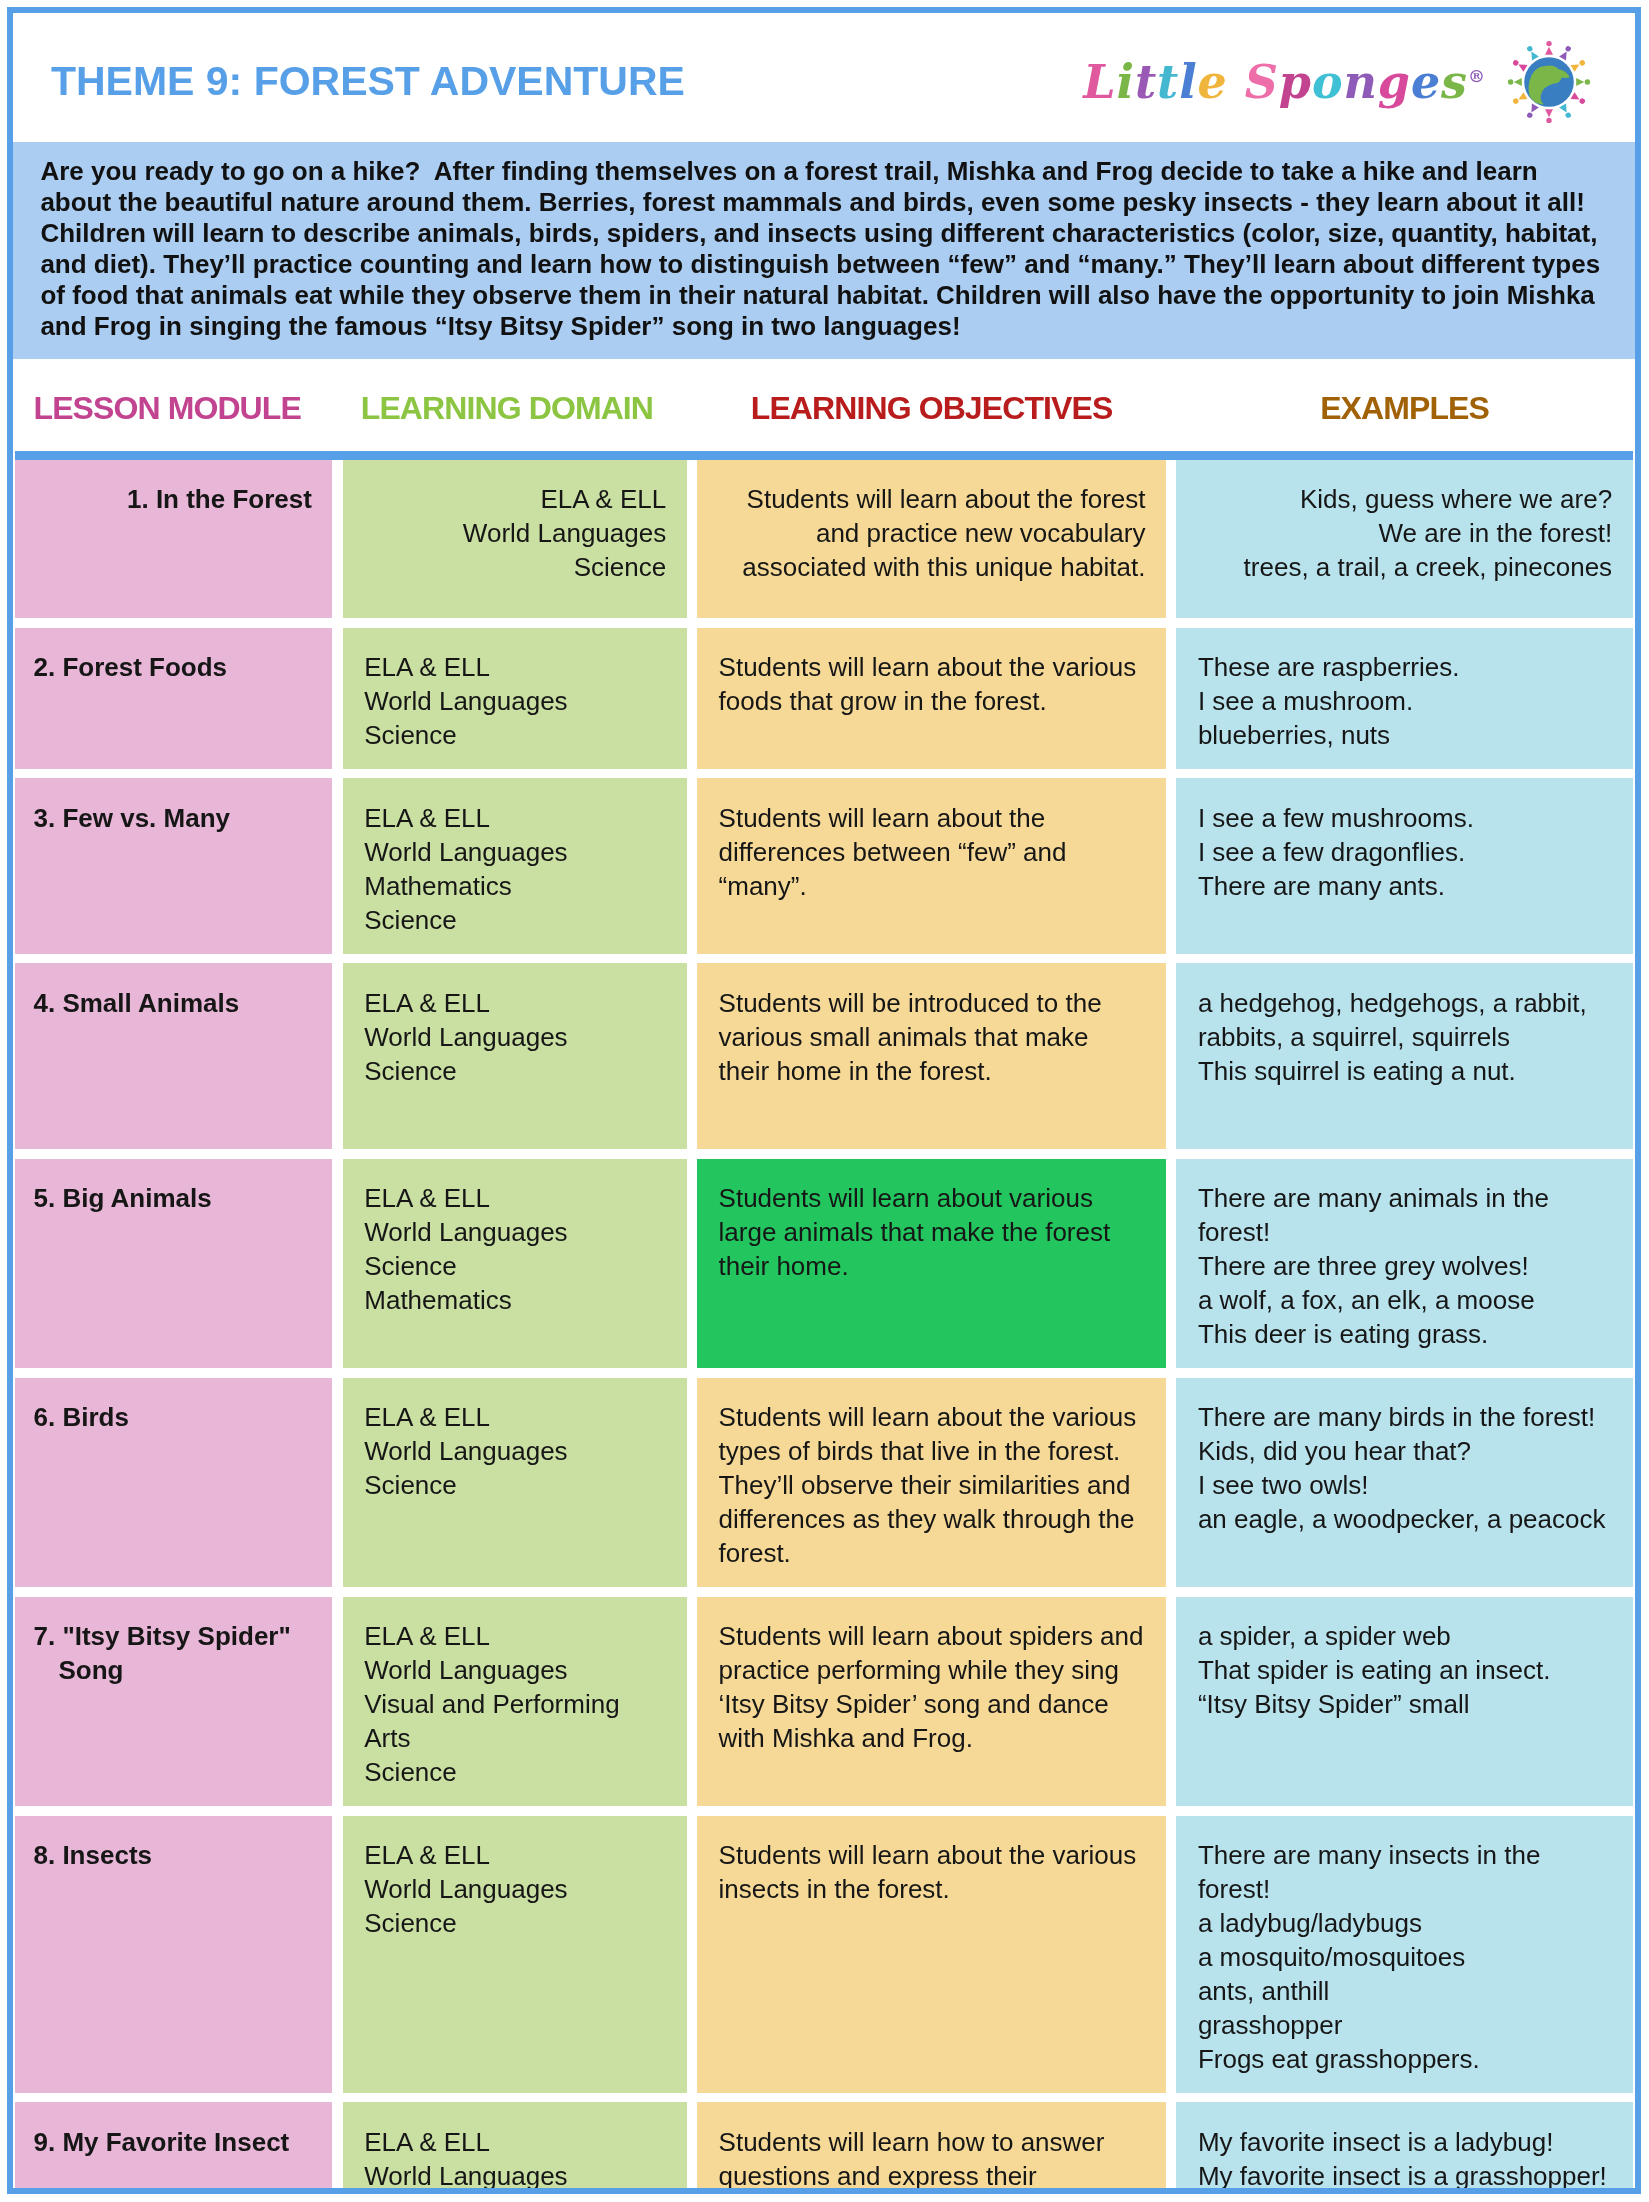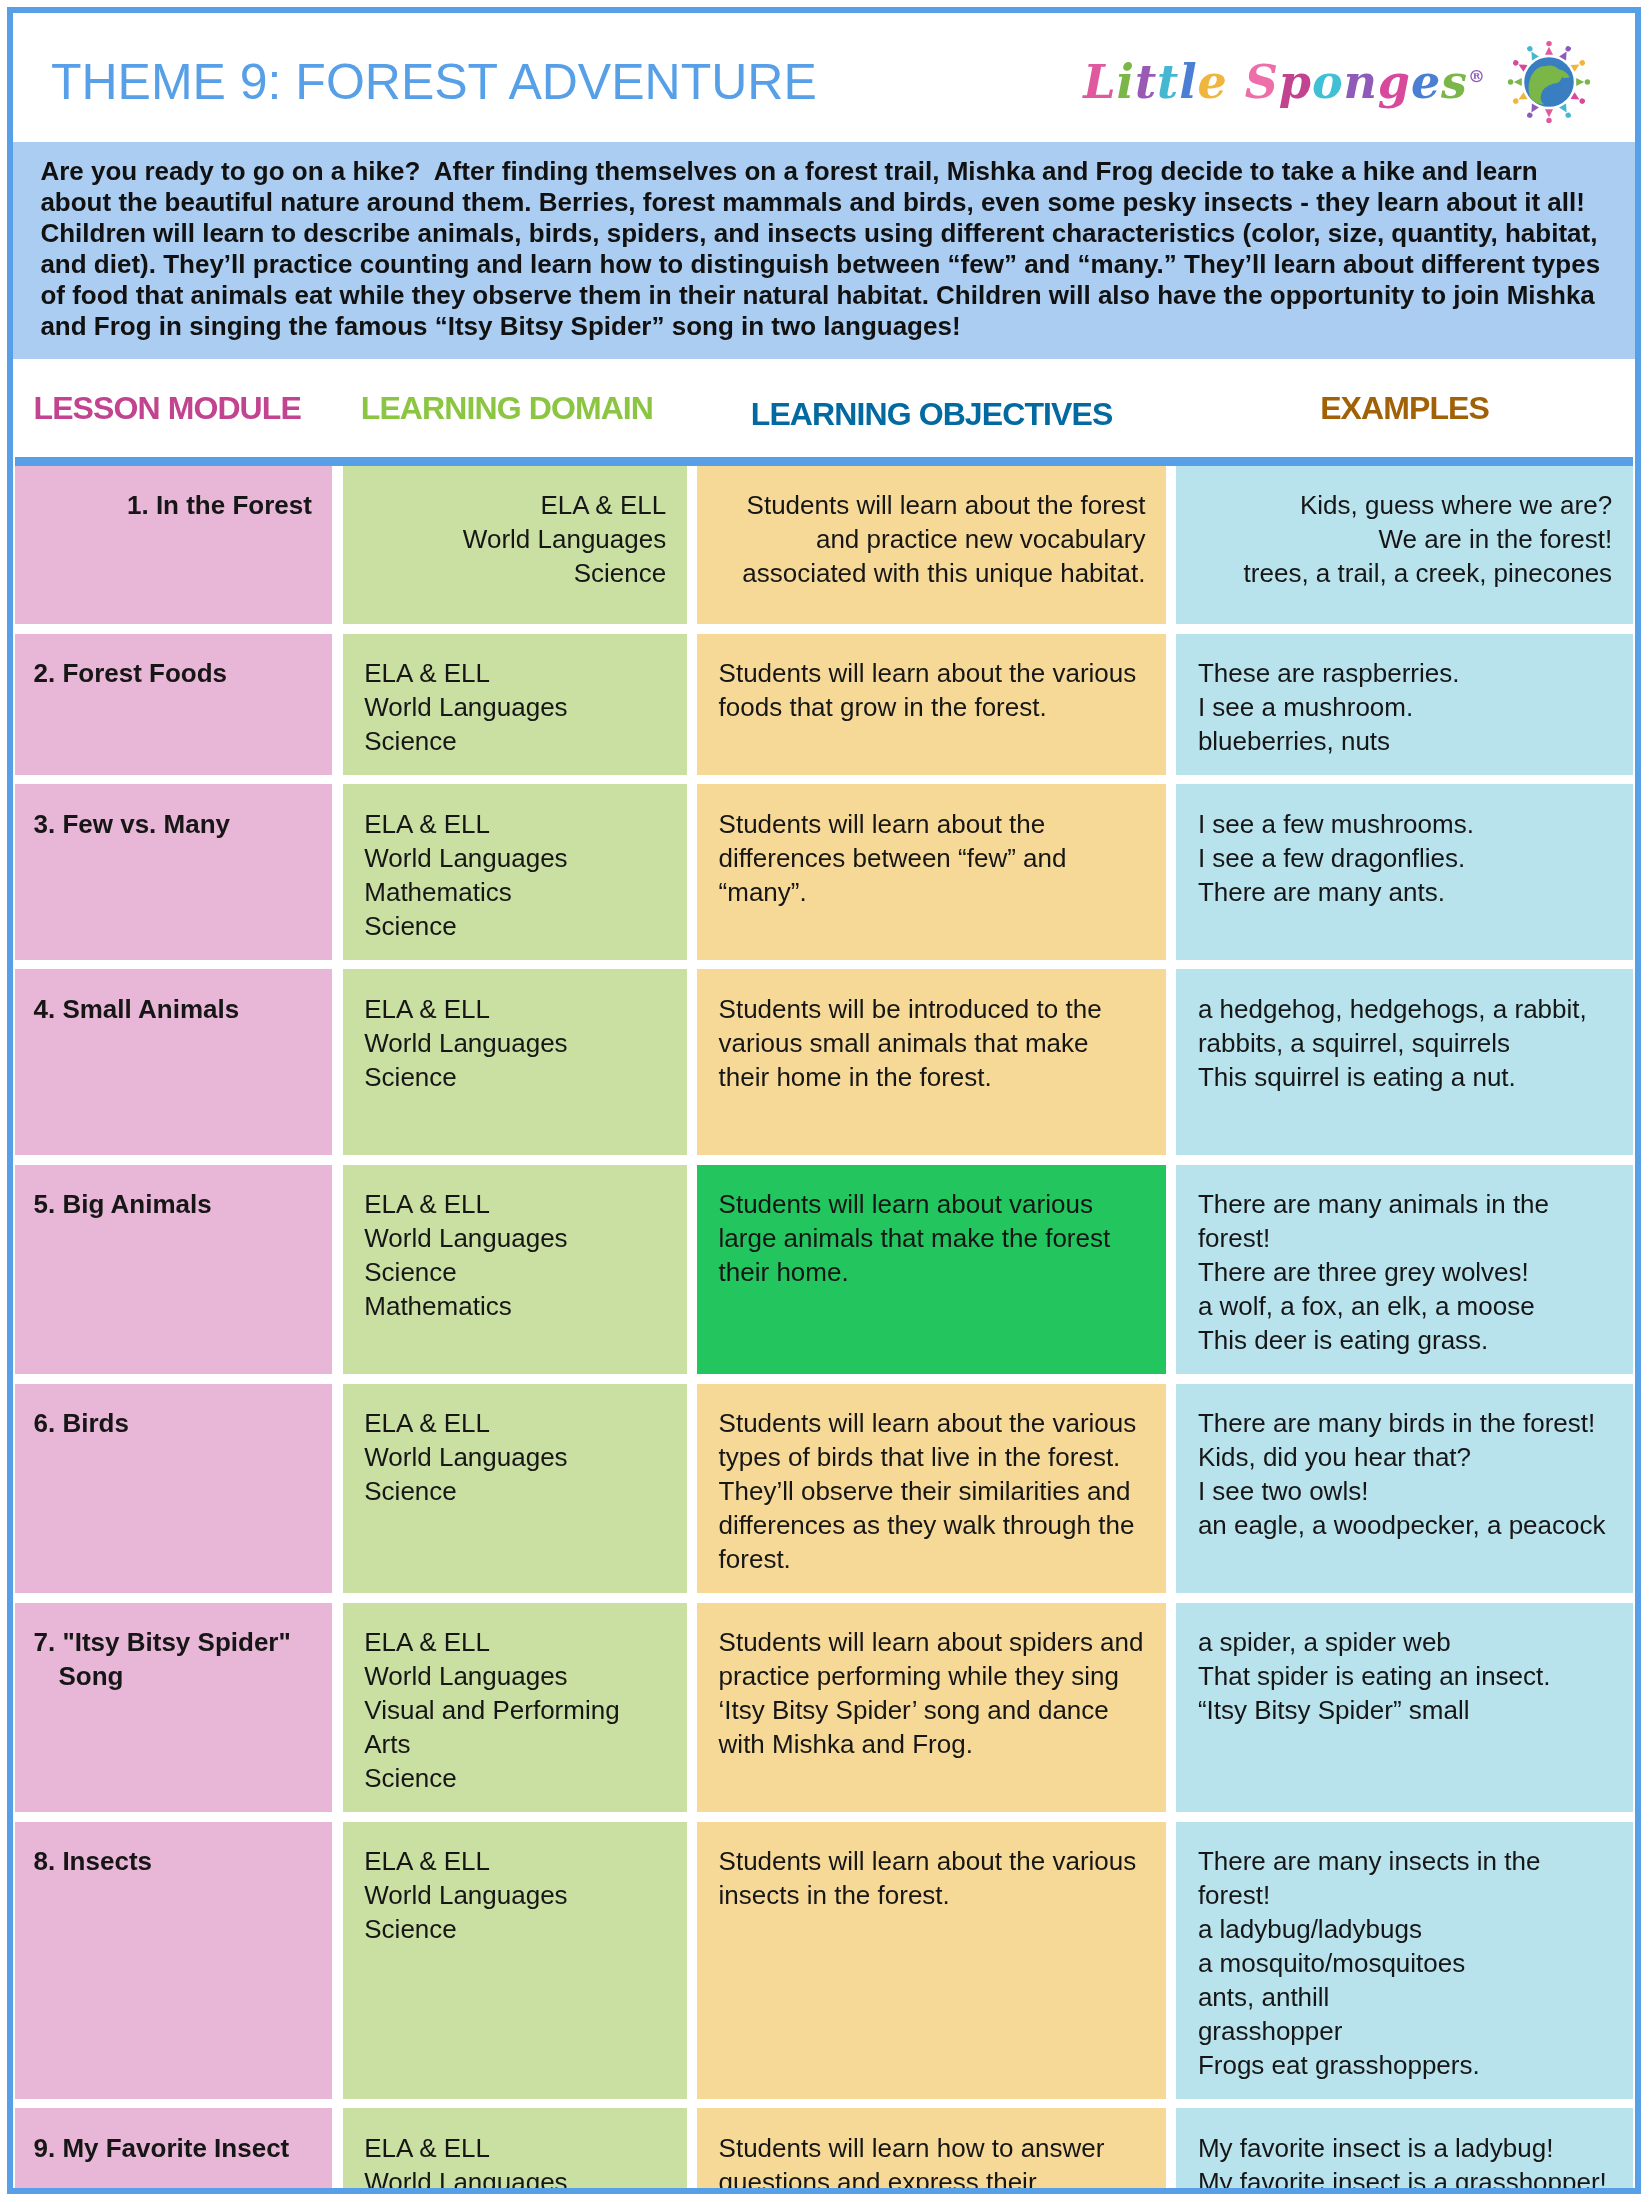--- a/index.html
+++ b/index.html
@@ -16,21 +16,21 @@
     display:flex; flex-direction:column;
     overflow:hidden;
   }
   
   .header {
     height:129px; flex:0 0 auto;
     display:flex; align-items:center; justify-content:space-between;
     padding:8.6px 38px 0 38px;
   }
   .page-title {
-    font-size:50px; font-weight:normal; color:#57a0e8; letter-spacing:0px;text-align:right;
+    font-size:41px; font-weight:bold; color:#57a0e8; letter-spacing:0px;text-align:right;
   }
   .logo { display:flex; align-items:center; gap:15.5px; }
   .logo-text {
     font-family:"DejaVu Serif", serif; font-style:italic; font-weight:bold;
     font-size:46px; letter-spacing:0.9px; white-space:pre;
   }
   .logo-tm { font-size:17px; vertical-align:super; }
   .globe { width:96px; height:96px; }
   
   .intro {
@@ -143,21 +143,21 @@
           </g>
       </svg>
     </div>
   </div>
 
   <div class="intro">Are you ready to go on a hike?  After finding themselves on a forest trail, Mishka and Frog decide to take a hike and learn about the beautiful nature around them. Berries, forest mammals and birds, even some pesky insects - they learn about it all! Children will learn to describe animals, birds, spiders, and insects using different characteristics (color, size, quantity, habitat, and diet). They’ll practice counting and learn how to distinguish between “few” and “many.” They’ll learn about different types of food that animals eat while they observe them in their natural habitat. Children will also have the opportunity to join Mishka and Frog in singing the famous “Itsy Bitsy Spider” song in two languages!</div>
 
   <div class="col-headers" id="col-headers">
       <div class="col-header left" style="color: rgb(194, 67, 143);">LESSON MODULE</div>
       <div class="col-header left" style="color: rgb(139, 197, 66);">LEARNING DOMAIN</div>
-      <div class="col-header center" style="color: #0369a1; margin-top: 6px;">LEARNING OBJECTIVES</div>
+      <div class="col-header center" style="color: #b91c1c;">LEARNING OBJECTIVES</div>
       <div class="col-header center" style="color: #a16207;">EXAMPLES</div>
     </div>
 
   <div class="divider"></div>
 
   <div class="table" id="lesson-table">
       <div class="row">
         <div class="cell c-module" style="background: rgb(232, 183, 215);">1. In the Forest</div>
         <div class="cell c-domain" style="background: rgb(202, 223, 162);">ELA &amp; ELL
 World Languages

